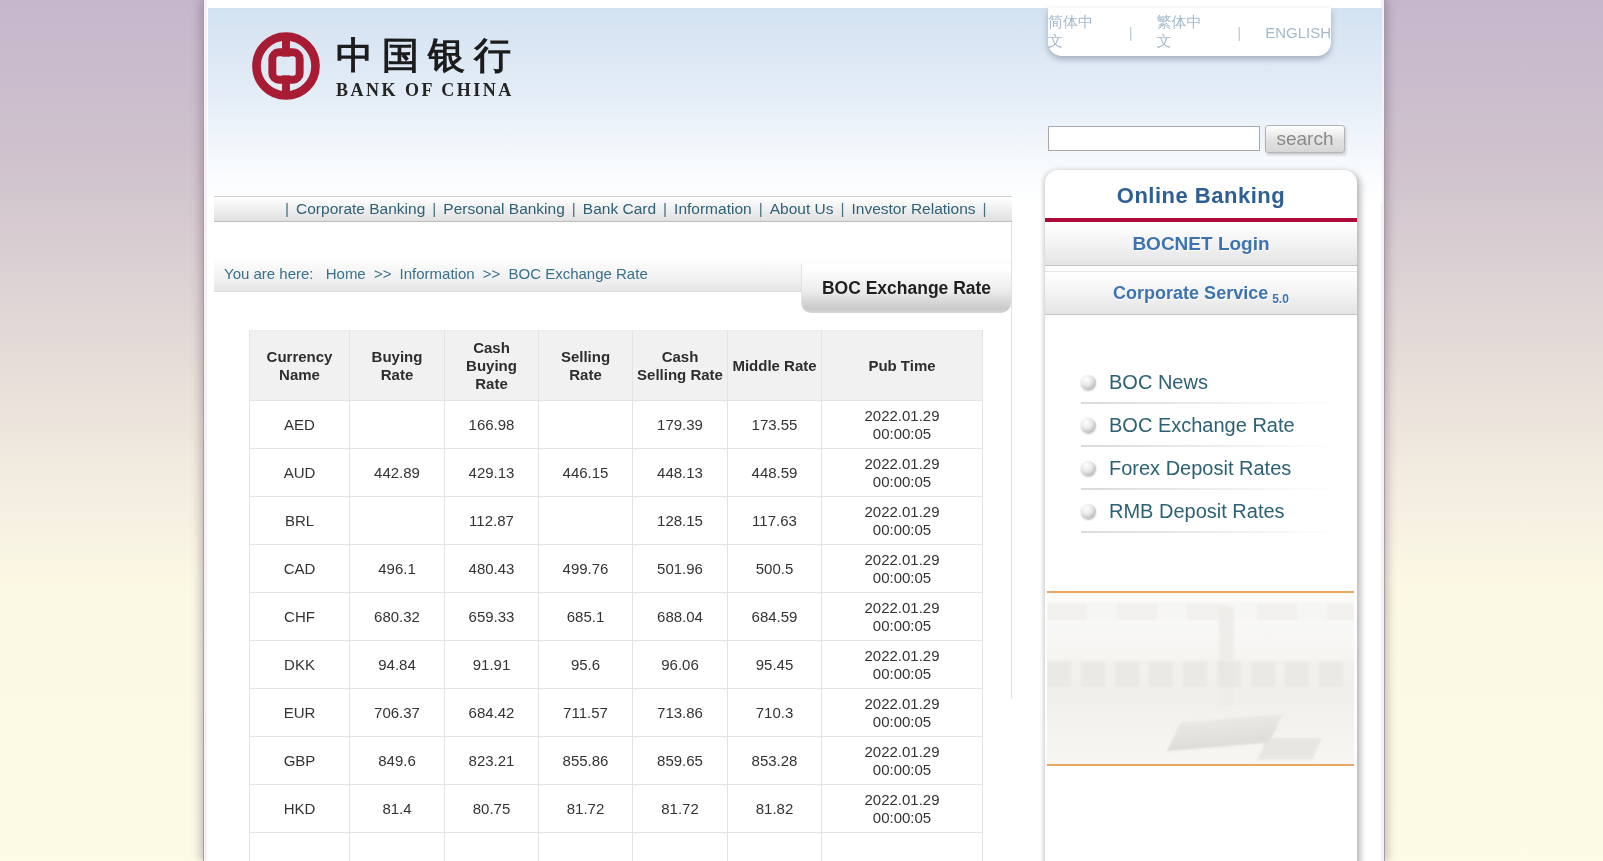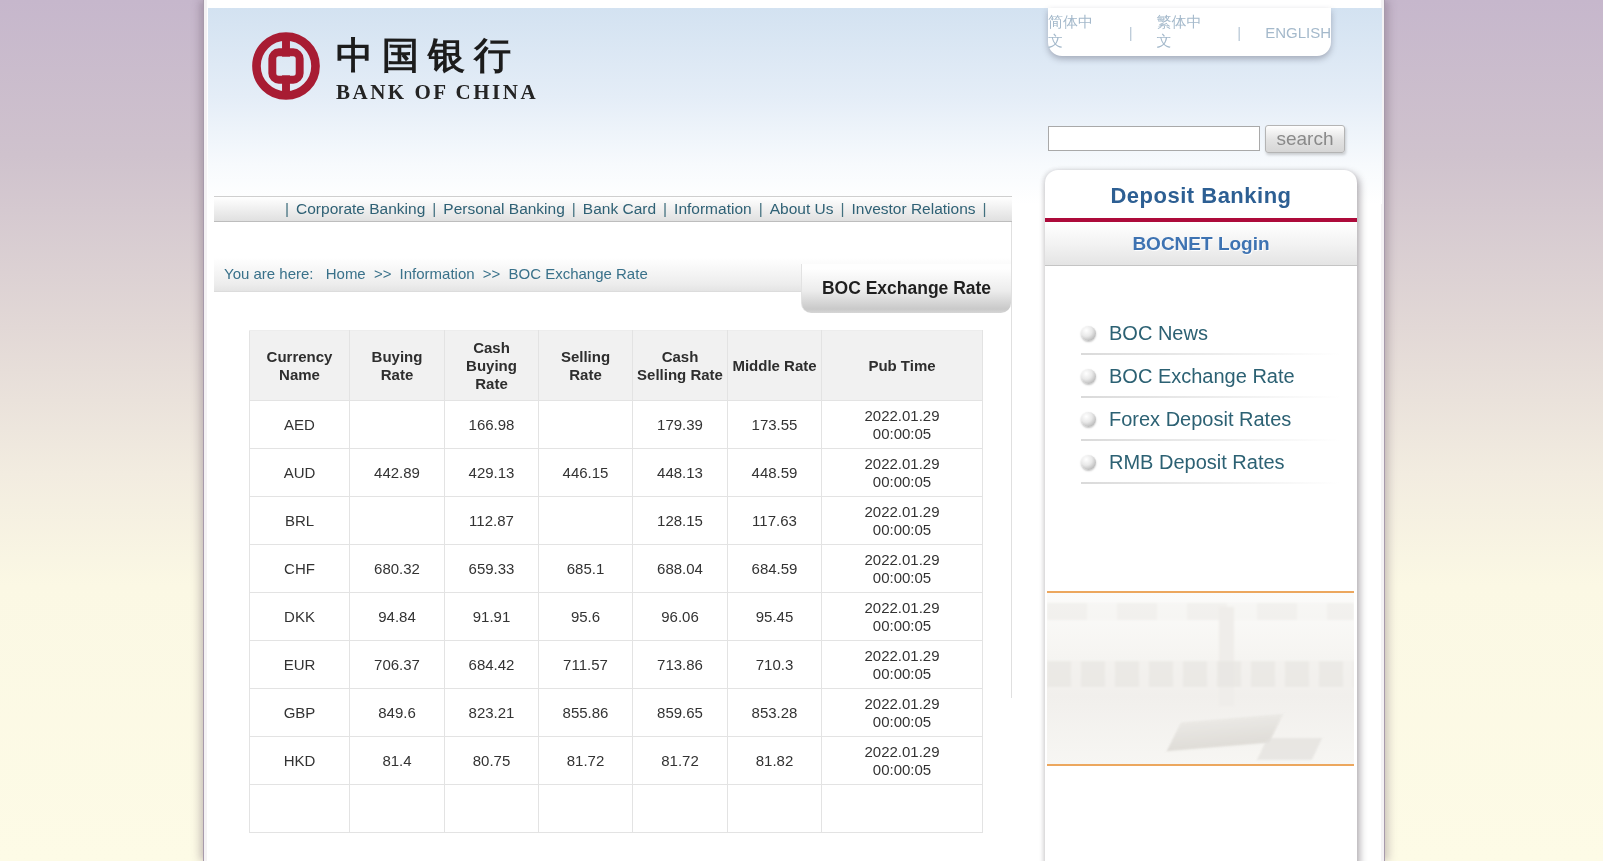--- a/index.html
+++ b/index.html
@@ -18,21 +18,21 @@
   
   .header {
     position:absolute; left:4px; top:0; width:1174px; height:196px;
     background:linear-gradient(to bottom,#d3e2f1 0%,#e4edf7 45%,#f7fafd 80%,#ffffff 100%);
     margin-top:8px;
   }
   .logo { position:absolute; left:42px; top:22px; display:flex; align-items:flex-start; cursor:pointer; }
   .logo-emblem { width:72px; height:72px; }
   .logo-text { margin-left:14px; padding-top:6px; }
   .logo-cn { font-family:"Liberation Serif","DejaVu Serif",serif; font-weight:bold; font-size:37px; color:#1c1c1c; letter-spacing:9px; line-height:40px; }
-  .logo-en { font-family:"Liberation Serif","DejaVu Serif",serif; font-weight:bold; font-size:21px; color:#242424; letter-spacing:2.5px; margin-top:4px; }
+  .logo-en { font-family:"Liberation Serif","DejaVu Serif",serif; font-weight:bold; font-size:18px; color:#242424; letter-spacing:2.5px; margin-top:4px; }
   
   .lang-box {
     position:absolute; left:840px; top:0; width:283px; height:48px;
     background:#fff; border-radius:0 0 14px 14px;
     box-shadow:0 3px 6px rgba(60,60,80,.35);
     display:flex; align-items:center; justify-content:center;
     font-size:15px; color:#a4b9cb; gap:24px;
   }
   .lang-link { cursor:pointer; }
   .lang-sep { color:#b9c8d6; }
@@ -244,20 +244,32 @@
             <td>112.87</td>
             <td></td>
             <td>128.15</td>
             <td>117.63</td>
             <td class="pub">
               <div>2022.01.29</div>
               <div>00:00:05</div>
             </td>
           </tr>
           <tr>
+            <td>CAD</td>
+            <td>496.1</td>
+            <td>480.43</td>
+            <td>499.76</td>
+            <td>501.96</td>
+            <td>500.5</td>
+            <td class="pub">
+              <div>2022.01.29</div>
+              <div>00:00:05</div>
+            </td>
+          </tr>
+          <tr>
             <td>CHF</td>
             <td>680.32</td>
             <td>659.33</td>
             <td>685.1</td>
             <td>688.04</td>
             <td>684.59</td>
             <td class="pub">
               <div>2022.01.29</div>
               <div>00:00:05</div>
             </td>
@@ -317,23 +329,27 @@
             <td></td>
             <td></td>
             <td></td>
             <td></td>
           </tr>
         </tbody>
     </table>
   </div>
 
   <div class="sidebar">
-    <div class="side-title">Deposit Banking</div>
+    <div class="side-title">Online Banking</div>
     <div class="side-redline"></div>
     <div class="side-btn bocnet">BOCNET Login</div>
+    <div class="side-btn corp">
+      <span>Corporate Service</span>
+      <span class="suffix">5.0</span>
+    </div>
     <div class="side-menu" id="sideMenu">
         <div class="side-item">
           <span class="bullet"></span>
           <span class="label">BOC News</span>
         </div>
         <div class="side-item">
           <span class="bullet"></span>
           <span class="label">BOC Exchange Rate</span>
         </div>
         <div class="side-item">

